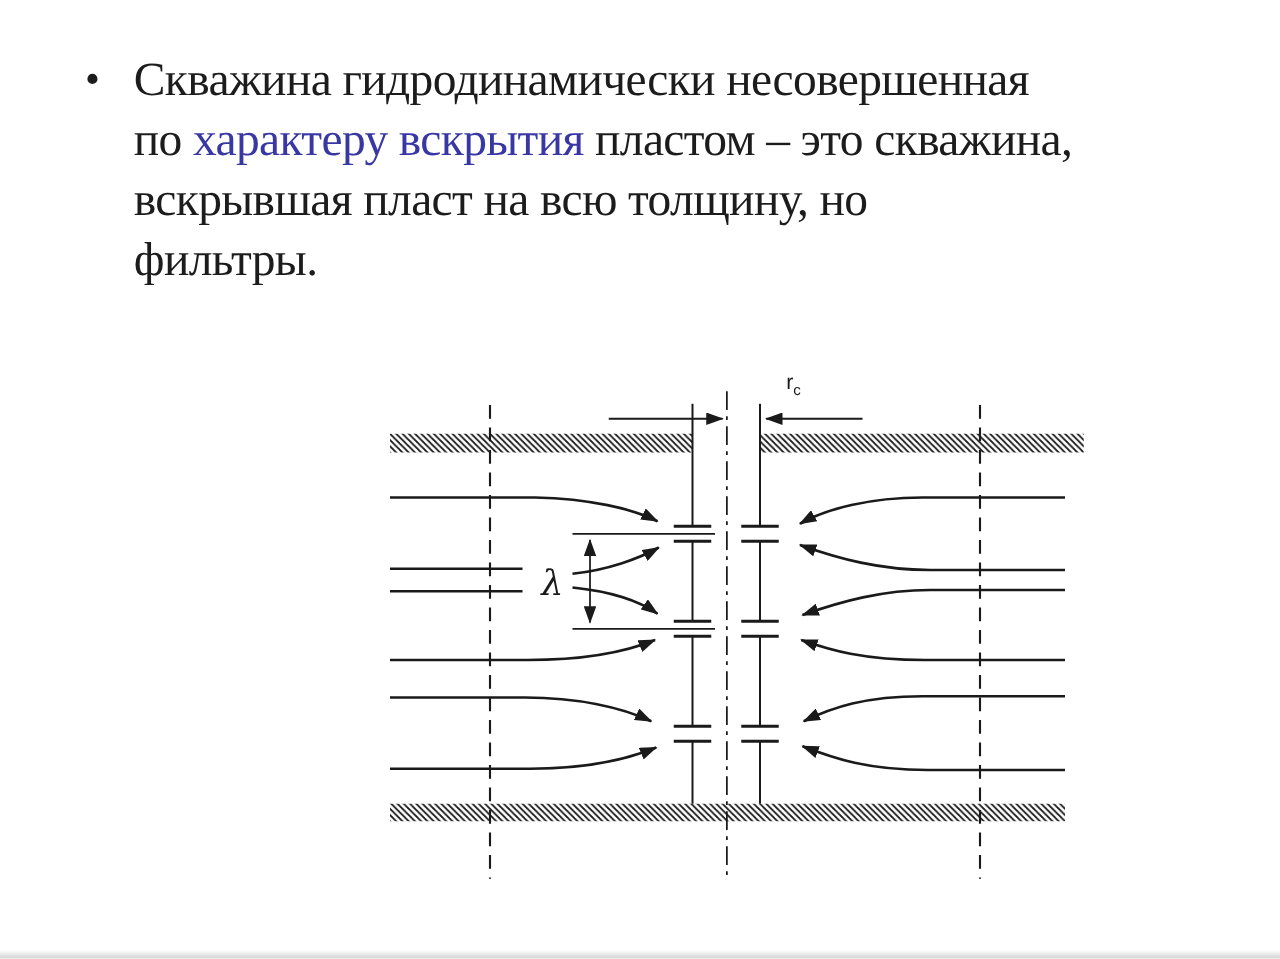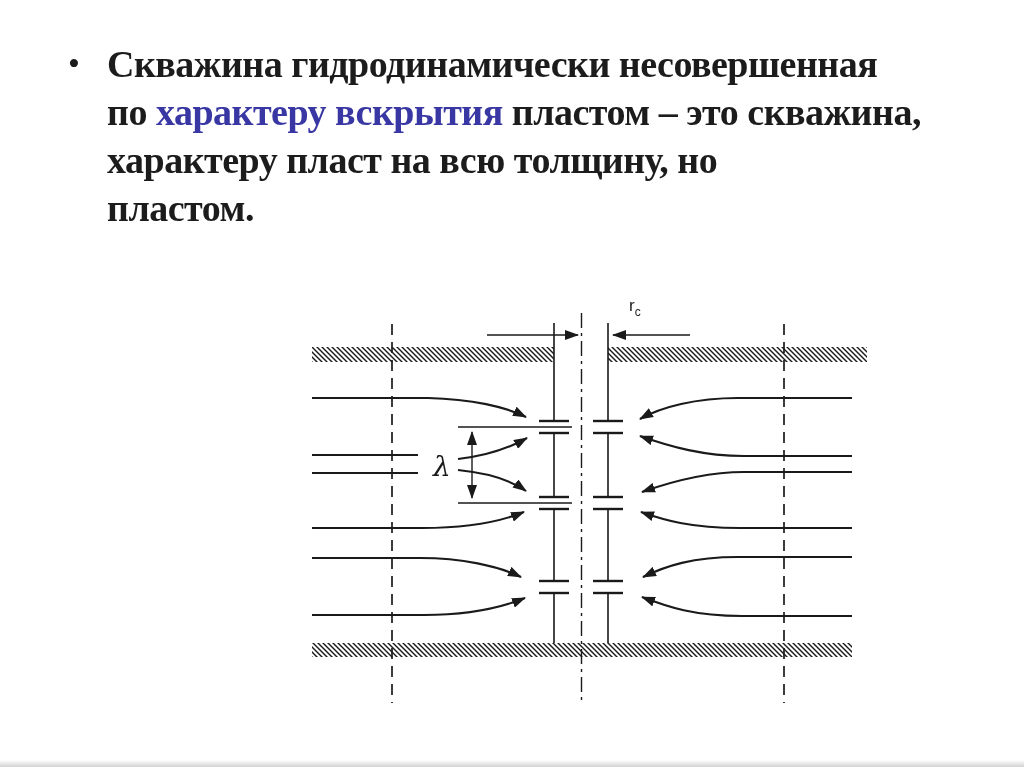--- a/index.html
+++ b/index.html
@@ -19,21 +19,21 @@
     display: flex;
     align-items: flex-start;
   }
   .bullet-marker {
     width: 39px;
     flex: 0 0 39px;
     font-size: 34px;
     line-height: 48px;
     color: var(--ink, #1c1c1c);
   }
-  .bullet-text { flex: 1; font-weight: bold; }
+  .bullet-text { flex: 1; }
   .text-line {
     font-size: 38px;
     line-height: 48px;
     white-space: nowrap;
     letter-spacing: -0.5px;
   }
   .text-line .accent { color: var(--accent, #3837a3); }
   .diagram-svg {
     position: absolute;
     left: 0;
@@ -63,22 +63,22 @@
 </head>
 <body>
 
 <div class="slide">
 
   <div class="bullet-item">
     <span class="bullet-marker">•</span>
     <div class="bullet-text" id="bullet-lines">
         <div class="text-line"><span>Скважина гидродинамически несовершенная</span></div>
         <div class="text-line"><span>по </span><span class="accent">характеру вскрытия</span><span> пластом – это скважина,</span></div>
-        <div class="text-line"><span>характеру пласт на всю толщину, но</span></div>
-        <div class="text-line"><span>пластом.</span></div>
+        <div class="text-line"><span>вскрывшая пласт на всю толщину, но</span></div>
+        <div class="text-line"><span>фильтры.</span></div>
       </div>
   </div>
 
   <svg class="diagram-svg" viewBox="0 0 1024 767" xmlns="http://www.w3.org/2000/svg">
     <defs>
       <marker id="arrow" viewBox="0 0 14 10" refX="13" refY="5" markerWidth="14" markerHeight="10" markerUnits="userSpaceOnUse" orient="auto-start-reverse">
         <path class="arrowhead-fill" d="M0,0 L14,5 L0,10 Z"></path>
       </marker>
       <pattern id="hatch" width="5" height="5" patternUnits="userSpaceOnUse">
         <path class="hatch-stroke" d="M-1,-1 L6,6"></path>

